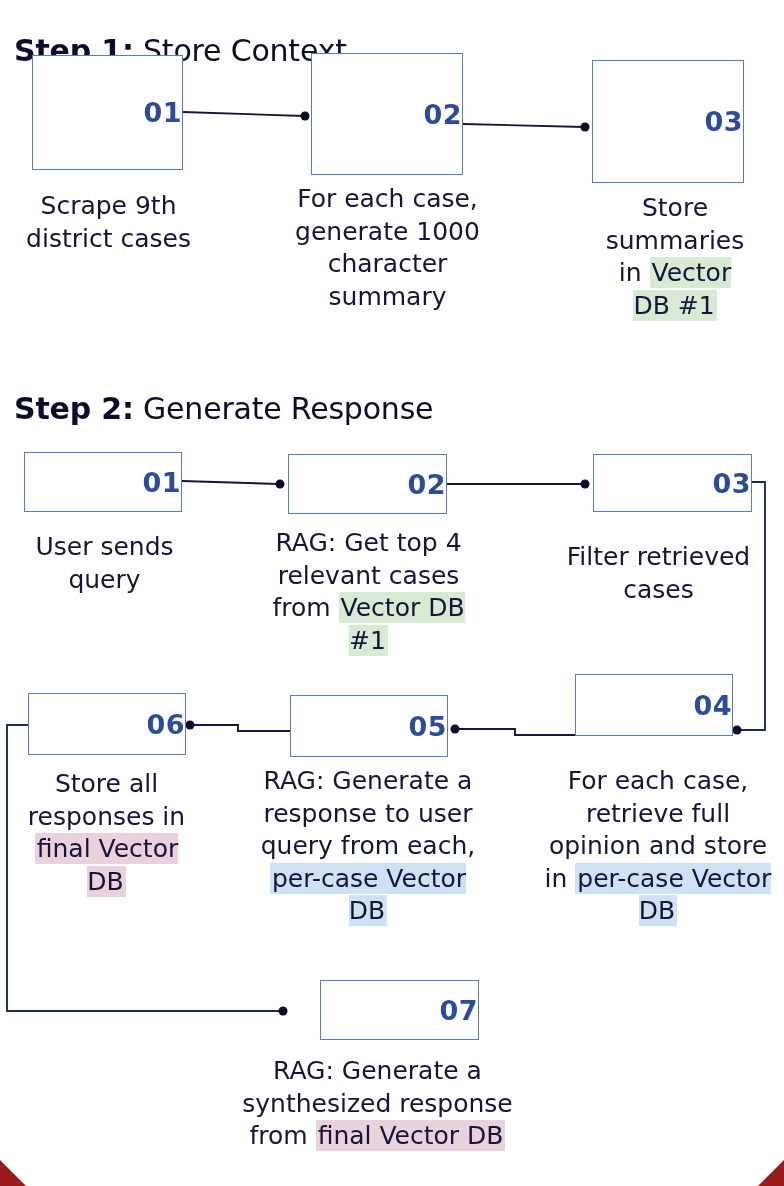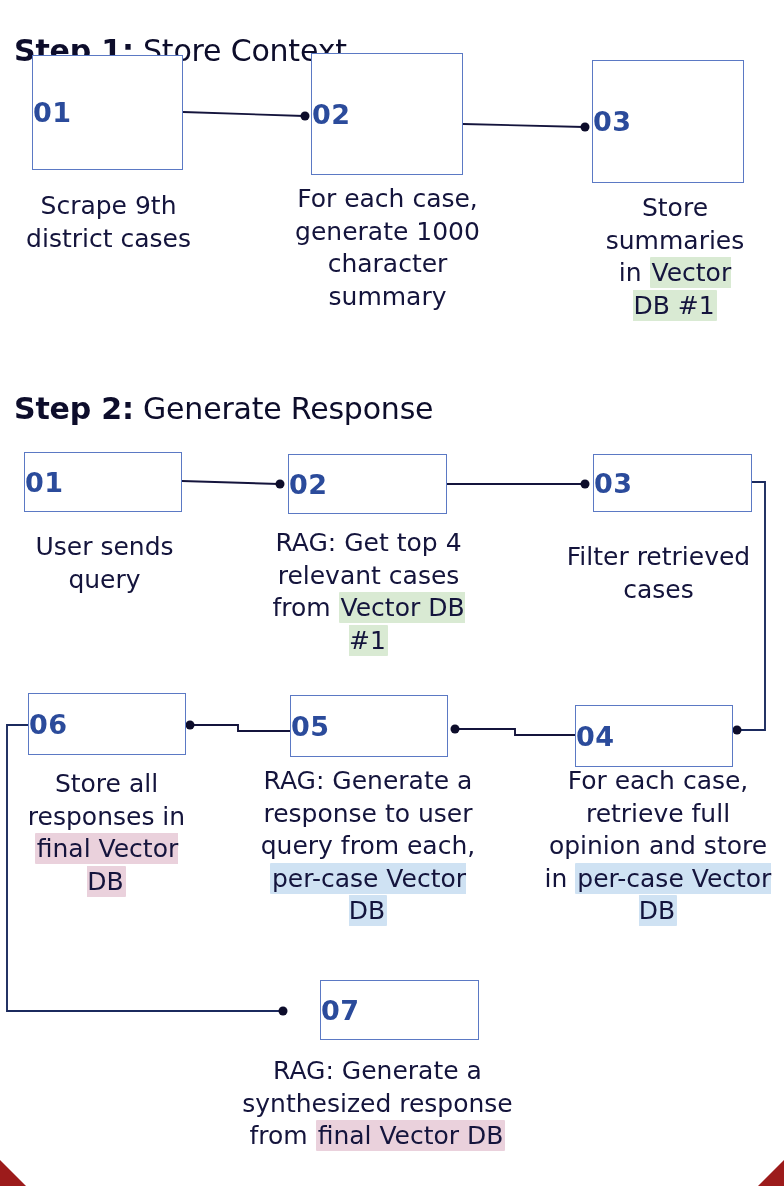--- a/index.html
+++ b/index.html
@@ -17,21 +17,21 @@
     letter-spacing:-0.2px;
     margin-top:32px;
   }
   .step-title .b{font-weight:bold;}
   .step-title .n{font-weight:normal;}
 
   
   .nbox{
     position:absolute;box-sizing:border-box;
     border:1.6px solid #5b79c4;background:#ffffff;
-    display:flex;align-items:center;justify-content:flex-start;
+    display:flex;align-items:center;justify-content:flex-end;
     color:#2b4b9b;font-size:27px;font-weight:600;letter-spacing:0.5px;
   }
 
   
   .cap{
     position:absolute;text-align:center;
     font-size:25px;line-height:1.30;color:#14143c;
   }
   .cap span.hl{padding:1px 2px;border-radius:1px;}
   .hl-green{background:#d9ead3;}
@@ -130,21 +130,21 @@
     <span>Store all responses in </span><span class="hl hl-pink">final Vector DB</span>
   </div>
 
   <div class="nbox" style="left:290px;top:695px;width:158px;height:62px;">
     <span>05</span>
   </div>
   <div class="cap" style="left:254px;top:765px;width:228px;">
     <span>RAG: Generate a response to user query from each, </span><span class="hl hl-blue">per-case Vector DB</span>
   </div>
 
-  <div class="nbox" style="left:575px;top:705px;width:158px;height:62px;">
+  <div class="nbox" style="left:575px;top:674px;width:158px;height:62px;">
     <span>04</span>
   </div>
   <div class="cap" style="left:538px;top:765px;width:240px;">
     <span>For each case, retrieve full opinion and store in </span><span class="hl hl-blue">per-case Vector DB</span>
   </div>
 
   <div class="nbox" style="left:288px;top:980px;width:159px;height:60px;margin-left:32px;">
     <span>07</span>
   </div>
   <div class="cap" style="left:210px;top:1055px;width:335px;">

